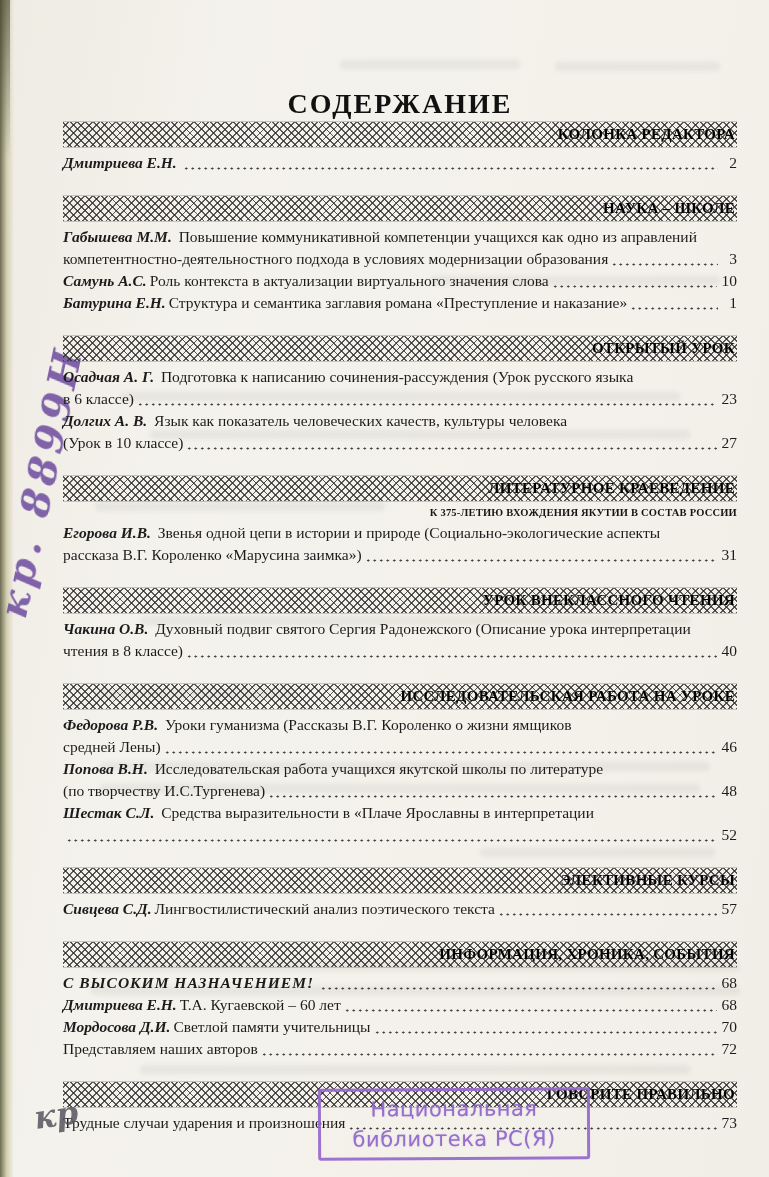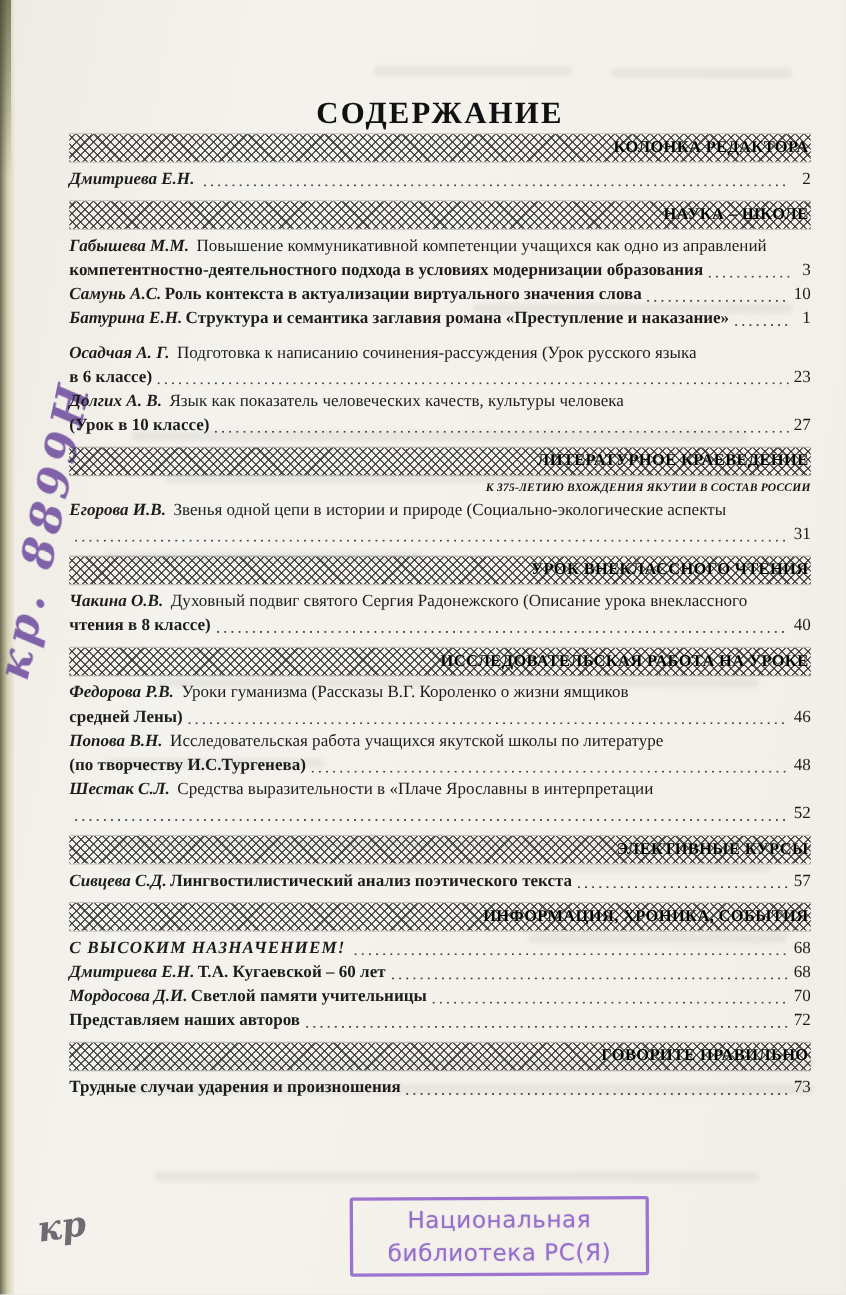--- a/index.html
+++ b/index.html
@@ -22,42 +22,42 @@
     position:absolute;left:0;top:0;width:10px;height:160px;
     background:linear-gradient(180deg,#3f4028 0,rgba(63,64,40,0) 100%);
     opacity:.6;
   }
   .content{position:absolute;left:63px;top:92px;width:674px;}
   .toc-title{
     margin:0 0 6px 0;
     font-size:28px;font-weight:bold;letter-spacing:2px;
     text-align:center;line-height:24px;color:#111;
   }
-  .toc-section{margin-top:9px;}
+  .toc-section{margin-top:22px;}
   .toc-section:first-child{margin-top:0;}
   .section-bar{
     position:relative;height:25px;margin-bottom:5px;
     background-image:
       repeating-linear-gradient(45deg,rgba(45,45,45,.78) 0 1.35px,rgba(0,0,0,0) 1.35px 5.5px),
       repeating-linear-gradient(-45deg,rgba(45,45,45,.78) 0 1.35px,rgba(0,0,0,0) 1.35px 5.5px);
     box-shadow:0 -1px 0 rgba(60,60,60,.25),0 1px 0 rgba(60,60,60,.25);
     display:flex;align-items:center;justify-content:flex-end;
   }
   .section-title{
     font-weight:bold;font-size:15px;letter-spacing:.3px;
     color:#000;padding-right:2px;white-space:nowrap;
     text-shadow:0 0 2px rgba(243,241,234,.65);
   }
   .section-sub{
     height:16px;font-size:10.5px;font-weight:bold;letter-spacing:.2px;
-    text-align:right;line-height:14px;color:#161616;font-style:italic;
+    text-align:right;line-height:14px;color:#161616;
   }
   .entry-line{font-size:15.5px;line-height:22px;}
   .entry-line.last{display:flex;align-items:baseline;justify-content:center;}
-  .entry-line.last .etext{white-space:nowrap;flex:0 0 auto;font-weight:bold;}
+  .entry-line.last .etext{white-space:nowrap;flex:0 0 auto;}
   .author{font-weight:bold;font-style:italic;white-space:nowrap;padding-right:3px;}
   .author.emph{letter-spacing:1px;}
   .leader{
     flex:1 1 auto;min-width:12px;align-self:stretch;margin:0 5px 0 3px;
     background-image:radial-gradient(circle,#3e3e3e .9px,rgba(0,0,0,0) 1.2px);
     background-size:6.5px 3px;background-repeat:repeat-x;
     background-position:left bottom 4px;
   }
   .pagenum{flex:0 0 auto;text-align:right;min-width:14px;}
   .hand-code{
@@ -154,20 +154,23 @@
                 <span class="author">Батурина Е.Н.</span> 
                 <span class="etext">Структура и семантика заглавия романа «Преступление и наказание»</span>
                 <span class="leader"></span>
                 <span class="pagenum">1</span>
               </div>
             </div>
           </div>
   </section>
 
   <section class="toc-section">
+    <div class="section-bar">
+      <span class="section-title">ОТКРЫТЫЙ УРОК</span>
+    </div>
 
     <div class="entries">
             <div class="entry">
               <div class="entry-line"><span class="author">Осадчая А. Г.</span> <span class="etext">Подготовка к написанию сочинения-рассуждения (Урок русского языка</span></div>
               <div class="entry-line last">
                 <span class="etext">в 6 классе)</span>
                 <span class="leader"></span>
                 <span class="pagenum">23</span>
               </div>
             </div>
@@ -184,35 +187,36 @@
 
   <section class="toc-section">
     <div class="section-bar">
       <span class="section-title">ЛИТЕРАТУРНОЕ КРАЕВЕДЕНИЕ</span>
     </div>
     <div class="section-sub">К 375-ЛЕТИЮ ВХОЖДЕНИЯ ЯКУТИИ В СОСТАВ РОССИИ</div>
     <div class="entries">
             <div class="entry">
               <div class="entry-line"><span class="author">Егорова И.В.</span> <span class="etext">Звенья одной цепи в истории и природе (Социально-экологические аспекты</span></div>
               <div class="entry-line last">
+                <span class="etext">рассказа В.Г. Короленко «Марусина заимка»)</span>
                 <span class="leader"></span>
                 <span class="pagenum">31</span>
               </div>
             </div>
           </div>
   </section>
 
   <section class="toc-section">
     <div class="section-bar">
       <span class="section-title">УРОК ВНЕКЛАССНОГО ЧТЕНИЯ</span>
     </div>
 
     <div class="entries">
             <div class="entry">
-              <div class="entry-line"><span class="author">Чакина О.В.</span> <span class="etext">Духовный подвиг святого Сергия Радонежского (Описание урока внеклассного</span></div>
+              <div class="entry-line"><span class="author">Чакина О.В.</span> <span class="etext">Духовный подвиг святого Сергия Радонежского (Описание урока интерпретации</span></div>
               <div class="entry-line last">
                 <span class="etext">чтения в 8 классе)</span>
                 <span class="leader"></span>
                 <span class="pagenum">40</span>
               </div>
             </div>
           </div>
   </section>
 
   <section class="toc-section">

